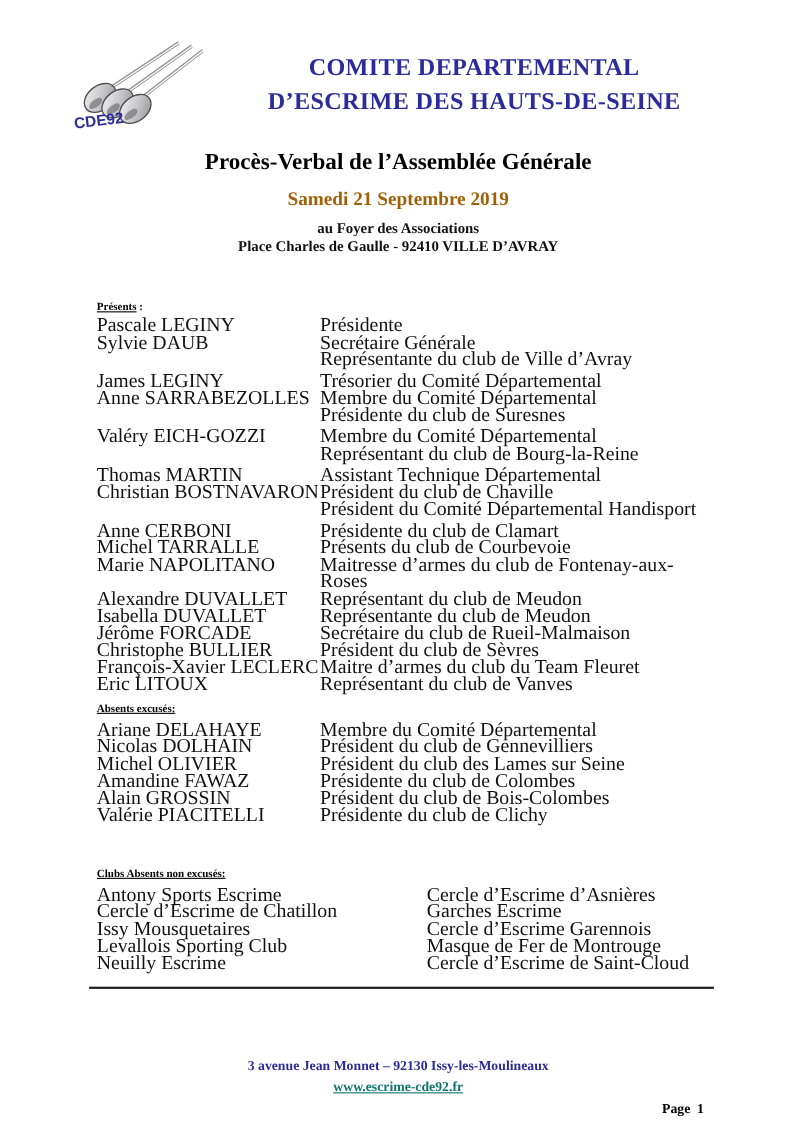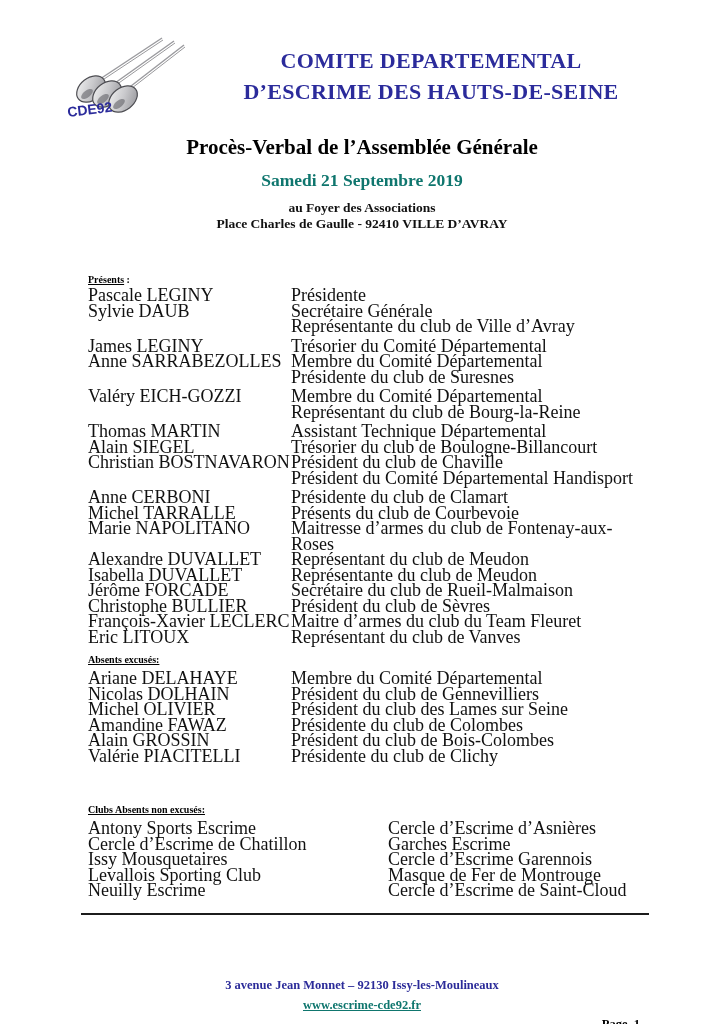--- a/index.html
+++ b/index.html
@@ -25,21 +25,21 @@
     text-align: center;
     font-weight: bold;
     font-size: 22px;
     line-height: 31px;
     letter-spacing: 0.3px;
     margin-top: 12px;
   }
   
   .title-block { text-align: center; margin-top: 12px; }
   .doc-title { font-size: 21px; font-weight: bold; color: #000000; }
-  .doc-date  { font-size: 17.5px; font-weight: bold; color: #0f766e; margin-top: 10px; }
+  .doc-date  { font-size: 17.5px; font-weight: bold; color: #a16207; margin-top: 10px; }
   .doc-venue { font-size: 13.5px; font-weight: bold; line-height: 16px; margin-top: 9px; }
   
   .content { padding-left: 88px; padding-right: 70px; }
   .section-heading {
     font-size: 10px;
     font-weight: bold;
     color: #000000;
   }
   .section-heading .ul { text-decoration: underline; }
   .sec-presents { margin-top: 42px; }
@@ -171,24 +171,20 @@
           </div>
           <div class="prow">
             <span class="pname">&nbsp;</span>
             <span class="prole">Représentant du club de Bourg-la-Reine</span>
           </div>
           <div class="prow gap">
             <span class="pname">Thomas MARTIN</span>
             <span class="prole">Assistant Technique Départemental</span>
           </div>
           <div class="prow">
-            <span class="pname">Alain SIEGEL</span>
-            <span class="prole">Trésorier du club de Boulogne-Billancourt</span>
-          </div>
-          <div class="prow">
             <span class="pname">Christian BOSTNAVARON</span>
             <span class="prole">Président du club de Chaville</span>
           </div>
           <div class="prow">
             <span class="pname">&nbsp;</span>
             <span class="prole">Président du Comité Départemental Handisport</span>
           </div>
           <div class="prow gap">
             <span class="pname">Anne CERBONI</span>
             <span class="prole">Présidente du club de Clamart</span>

